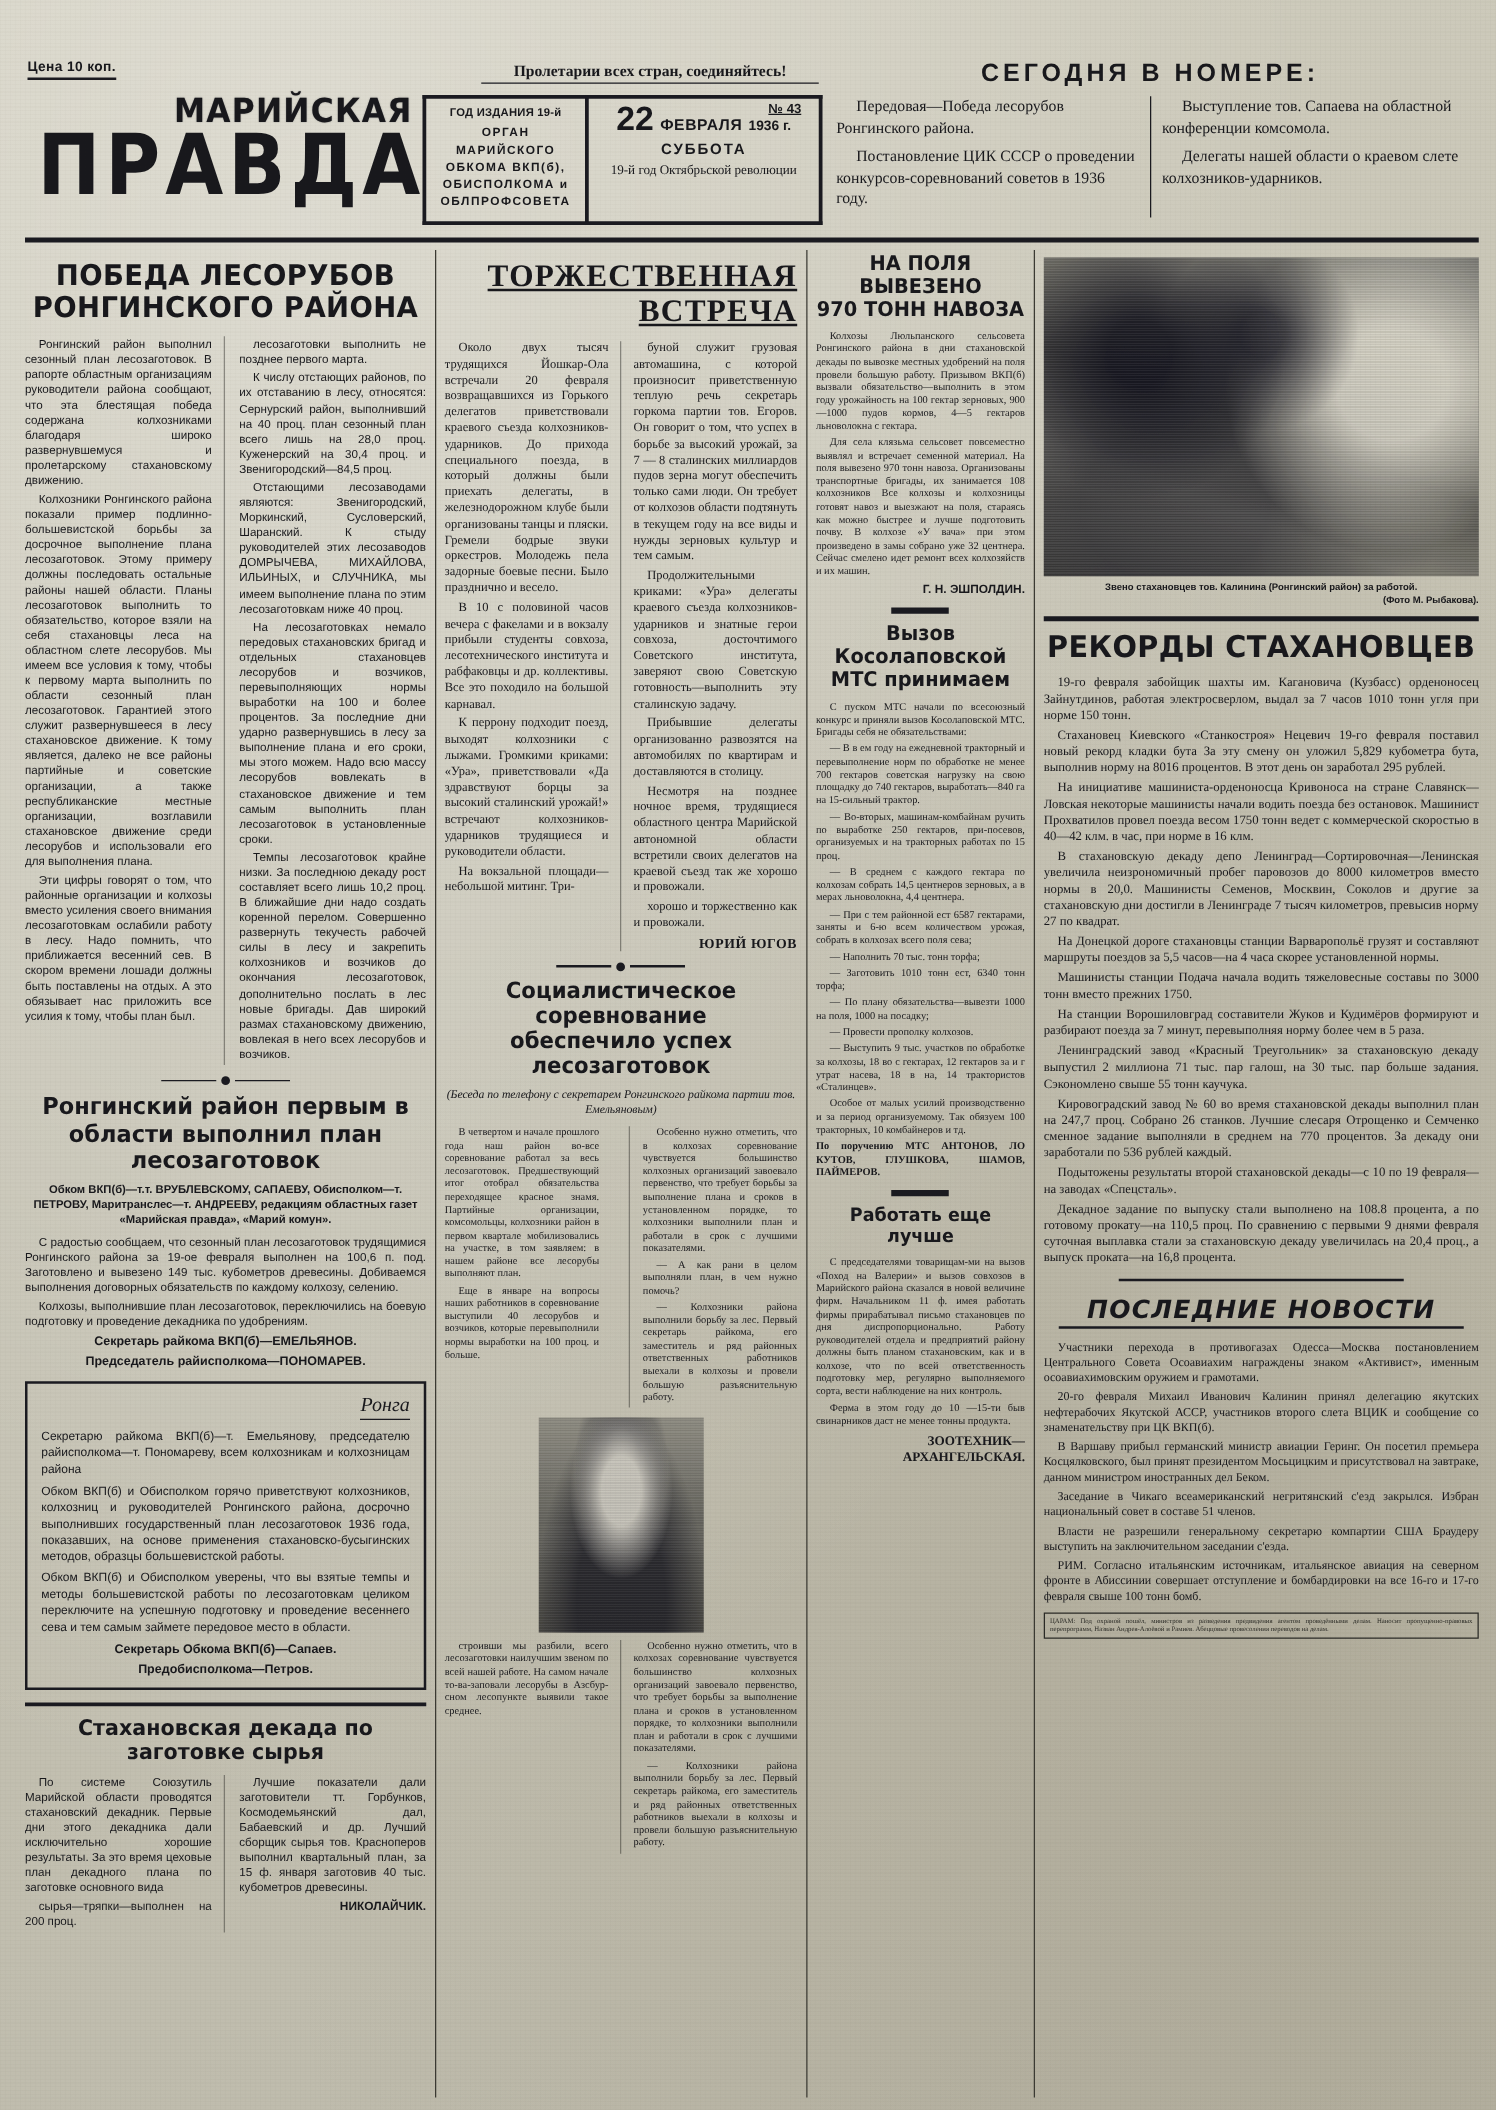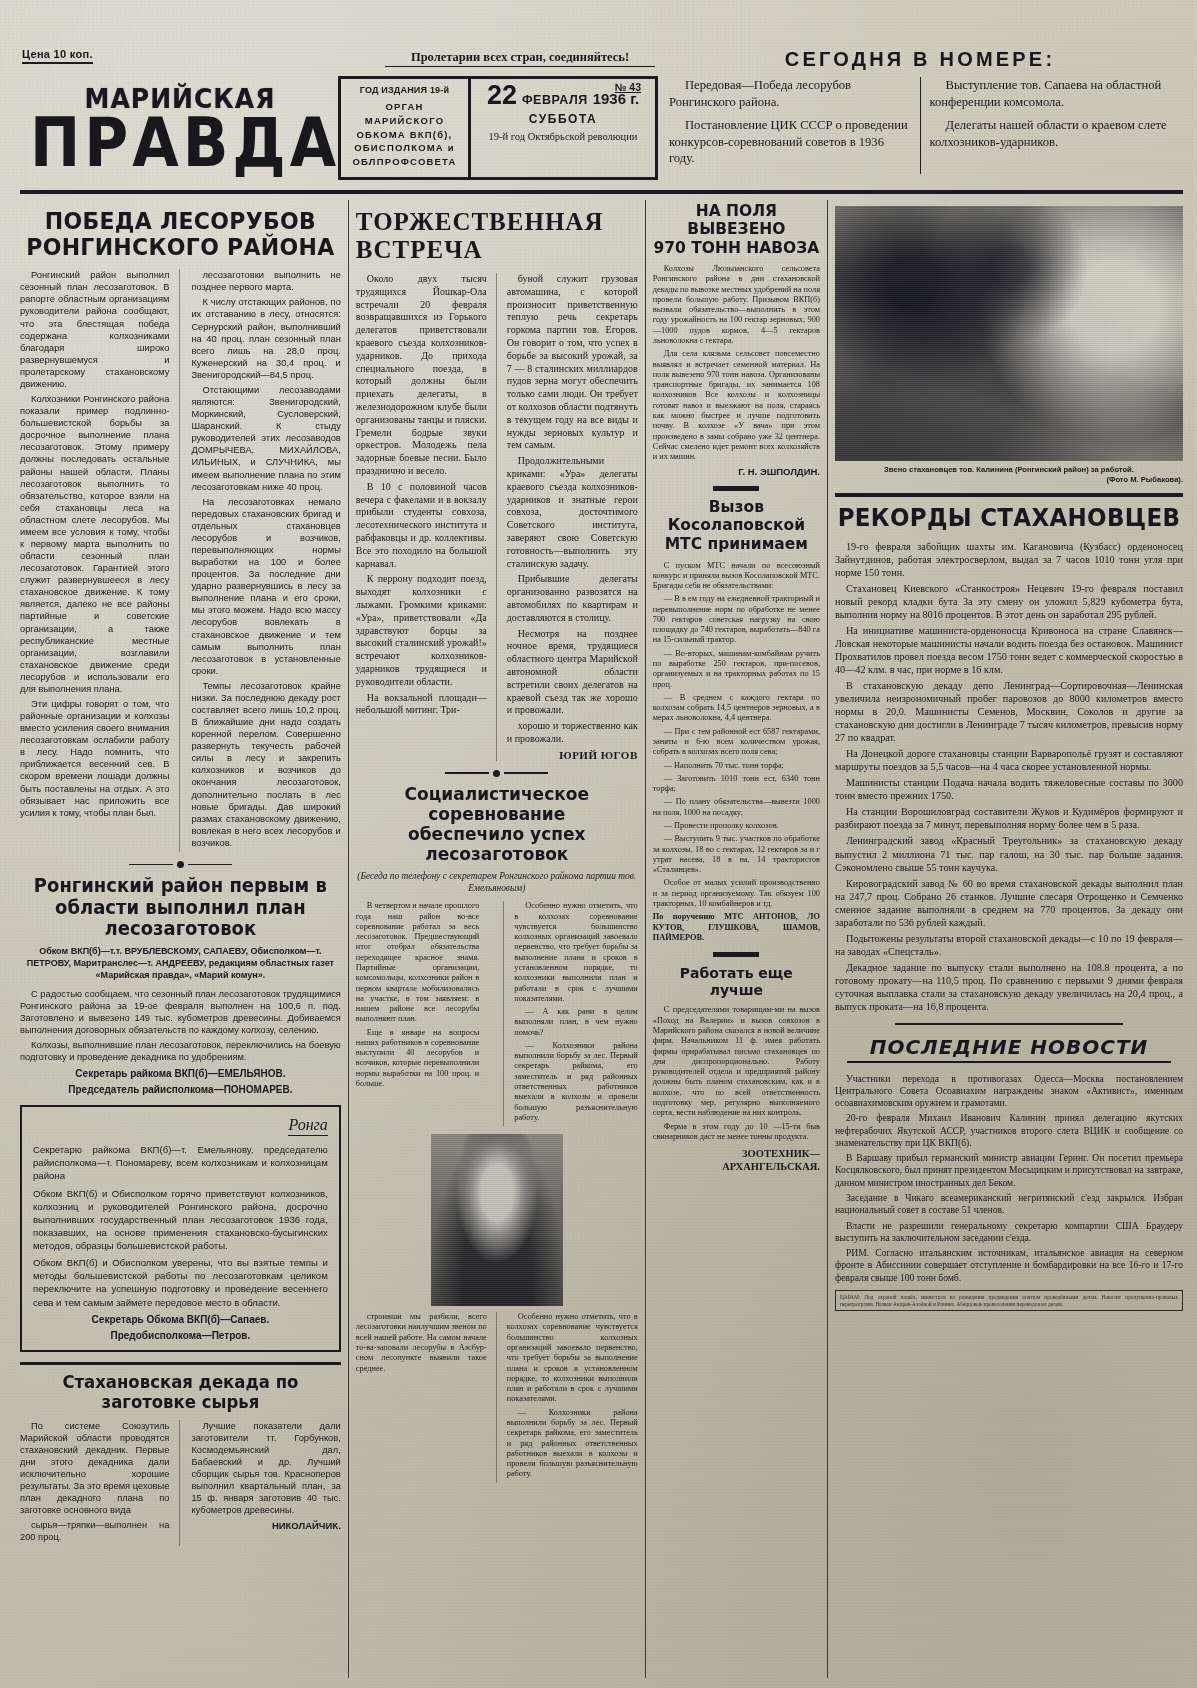--- a/index.html
+++ b/index.html
@@ -27,21 +27,21 @@
   }
   .sheet{position:absolute;inset:0;}
 
   
   .price{
     position:absolute;left:22px;top:48px;
     font-size:11px;font-weight:bold;letter-spacing:.3px;
     border-bottom:2px solid #1a1a20;padding-bottom:2px;
   }
   .masthead-name{
-    position:absolute;left:30px;top:84px;width:300px;text-align:center;
+    position:absolute;left:30px;top:74px;width:300px;text-align:right;
   }
   .mh-line1{
     font-size:25px;font-weight:bold;letter-spacing:1px;
     font-family:"DejaVu Sans", sans-serif;
     transform:scaleY(1.06);
     text-shadow:0 0 1px rgba(20,20,30,.5);
   }
   .mh-line2{
     font-size:60px;font-weight:bold;letter-spacing:4px;line-height:.95;
     font-family:"DejaVu Sans", sans-serif;
@@ -65,21 +65,21 @@
     padding:9px 4px 0;text-align:center;box-sizing:border-box;
   }
   .ib-right{
     flex:1;border-right:3px solid #1a1a20;padding:6px 4px 0;text-align:center;box-sizing:border-box;
   }
   .ib-year{font-size:9px;font-weight:bold;letter-spacing:.2px;}
   .ib-organ{font-size:9.5px;font-weight:bold;letter-spacing:1.2px;line-height:1.45;margin-top:5px;}
   .ib-dateline{display:flex;align-items:baseline;justify-content:center;gap:5px;}
   .ib-day{font-size:27px;font-weight:bold;line-height:1;}
   .ib-month{font-size:12.5px;font-weight:bold;letter-spacing:.5px;}
-  .ib-year2{font-size:15px;font-weight:bold;}
+  .ib-year2{font-size:11px;font-weight:bold;}
   .ib-num{font-size:10.5px;font-weight:bold;text-decoration:underline;position:absolute;right:14px;top:5px;}
   .ib-dow{font-size:12px;font-weight:bold;letter-spacing:1.5px;margin-top:3px;}
   .ib-rev{font-family:"Liberation Serif", serif;font-size:10.5px;margin-top:4px;line-height:1.25;}
   .ib-right-wrap{position:relative;}
 
   .today{
     position:absolute;left:660px;top:48px;width:520px;
   }
   .today-title{
     text-align:center;font-size:20px;font-weight:bold;letter-spacing:3.2px;
@@ -107,22 +107,22 @@
   .c4{width:358px;}
 
   
   .hl-main{
     font-family:"DejaVu Sans", sans-serif;
     font-weight:bold;font-size:22px;line-height:1.12;text-align:center;
     letter-spacing:.3px;margin:10px 0 10px;transform:scaleY(1.04);
   }
   .hl-serif{
     font-family:"Liberation Serif", serif;
-    font-weight:bold;font-size:25px;line-height:1.1;text-align:left;
-    letter-spacing:1px;margin:8px 0 10px;
+    font-weight:bold;font-size:25px;line-height:1.1;text-align:right;
+    letter-spacing:1px;margin:8px 0 10px;text-decoration:underline;
   }
   .hl-sm{
     font-family:"DejaVu Sans", sans-serif;
     font-weight:bold;font-size:15.5px;line-height:1.12;text-align:center;
     margin:4px 0 8px;transform:scaleY(1.05);
   }
   .hl-med{
     font-family:"DejaVu Sans", sans-serif;
     font-weight:bold;font-size:18px;line-height:1.14;text-align:center;
     margin:8px 0 8px;transform:scaleY(1.04);

